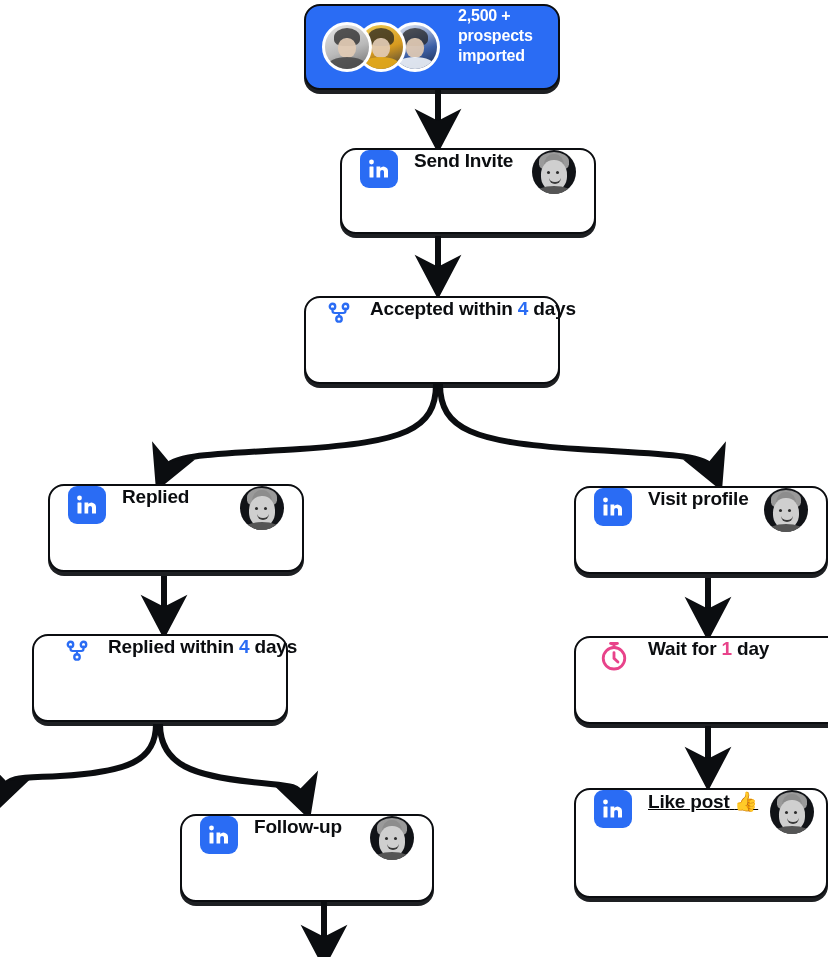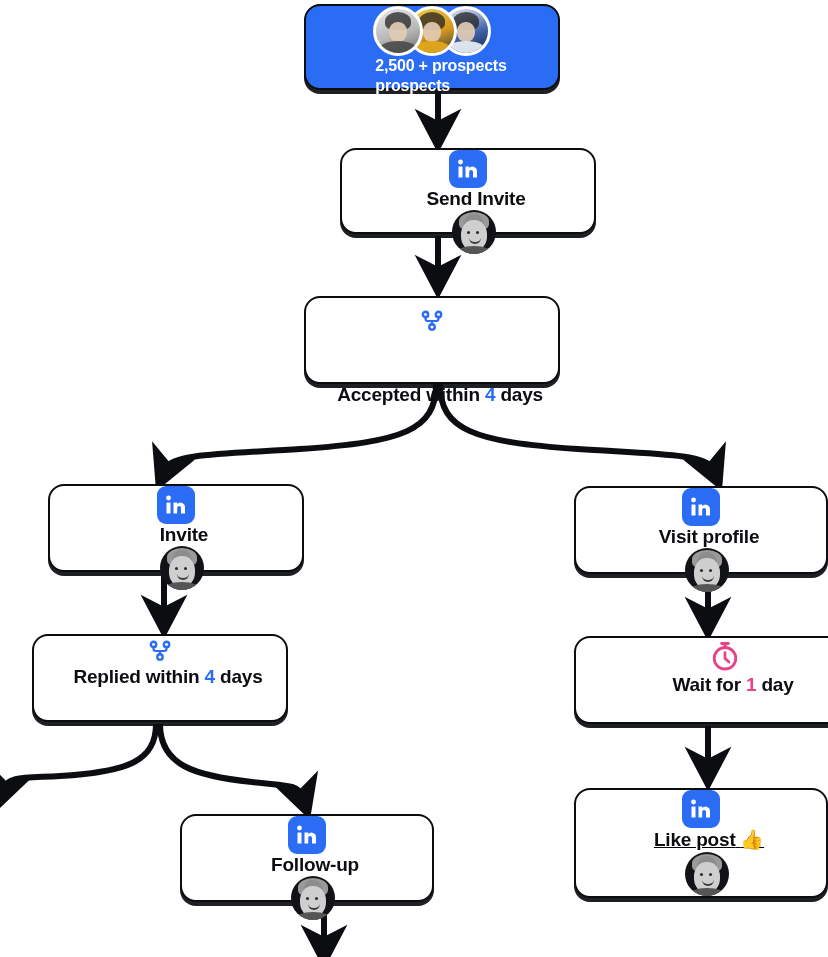--- a/index.html
+++ b/index.html
@@ -43,26 +43,24 @@
     box-shadow: 0 4px 0 0 rgba(11,13,16,0.92);
   }
 
   .node.blue {
     background: #2a6cf4;
     border-color: #0b0d10;
   }
 
   .node-inner {
     display: flex;
-    align-items: center;
     width: 100%;
     height: 100%;
     padding: 0 18px;
     box-sizing: border-box;
-    flex-direction: column;
   }
 
   
   .li-icon {
     width: 38px;
     height: 38px;
     flex: 0 0 38px;
     border-radius: 9px;
     background: #2a6cf4;
     display: flex;
@@ -264,21 +262,21 @@
             <span class="h"></span>
             <span class="f"></span>
             <span class="t"></span>
           </div>
         <div class="pa pa3">
             <span class="h"></span>
             <span class="f"></span>
             <span class="t"></span>
           </div>
       </div>
-      <div class="node-label"><span>2,500 + prospects</span><br><span>prospects</span></div>
+      <div class="node-label"><span>2,500 + prospects</span><br><span>imported</span></div>
     </div>
   </div>
 
   <div class="node" style="left:304px; top:148px; width:256px; height:86px;margin-left:36px;">
     <div class="node-inner">
       <span class="li-icon">
         <svg width="24" height="24" viewBox="0 0 24 24" aria-hidden="true">
           <rect x="2.5" y="9.5" width="4" height="11" rx="0.6" fill="#ffffff"></rect>
           <circle cx="4.5" cy="5" r="2.4" fill="#ffffff"></circle>
           <path d="M9.5,9.5 h3.8 v1.6 a4.4,4.4 0 0 1 7.7,2.9 V20.5 h-4 v-5.7 a1.9,1.9 0 0 0 -3.8,0 V20.5 h-3.7 Z" fill="#ffffff"></path>
@@ -290,21 +288,21 @@
           <span class="face"></span>
         <span class="eye l"></span>
           <span class="eye r"></span>
         <span class="smile"></span>
           <span class="body"></span>
       </span>
     </div>
   </div>
 
   <div class="node" style="left:304px; top:296px; width:256px; height:88px;">
-    <div class="node-inner" style="padding:8px 18px;gap:48px;">
+    <div class="node-inner" style="padding:0 18px;">
       <span class="branch-icon">
         <svg width="26" height="26" viewBox="0 0 24 24" aria-hidden="true">
           <g fill="none" stroke="#2a6cf4" stroke-width="2" stroke-linecap="round">
             <path d="M6,8 v2 a2,2 0 0 0 2,2 h8 a2,2 0 0 0 2,-2 V8"></path>
             <path d="M12,12 v3"></path>
           </g>
           <circle cx="6" cy="6" r="2.5" fill="none" stroke="#2a6cf4" stroke-width="2.2"></circle>
           <circle cx="18" cy="6" r="2.5" fill="none" stroke="#2a6cf4" stroke-width="2.2"></circle>
           <circle cx="12" cy="17.5" r="2.5" fill="none" stroke="#2a6cf4" stroke-width="2.2"></circle>
         </svg>
@@ -315,21 +313,21 @@
 
   <div class="node" style="left:48px; top:484px; width:256px; height:88px;">
     <div class="node-inner">
       <span class="li-icon">
         <svg width="24" height="24" viewBox="0 0 24 24" aria-hidden="true">
           <rect x="2.5" y="9.5" width="4" height="11" rx="0.6" fill="#ffffff"></rect>
           <circle cx="4.5" cy="5" r="2.4" fill="#ffffff"></circle>
           <path d="M9.5,9.5 h3.8 v1.6 a4.4,4.4 0 0 1 7.7,2.9 V20.5 h-4 v-5.7 a1.9,1.9 0 0 0 -3.8,0 V20.5 h-3.7 Z" fill="#ffffff"></path>
         </svg>
       </span>
-      <span class="node-label">Invite</span>
+      <span class="node-label">Replied</span>
       <span class="avatar">
         <span class="hair"></span>
           <span class="face"></span>
         <span class="eye l"></span>
           <span class="eye r"></span>
         <span class="smile"></span>
           <span class="body"></span>
       </span>
     </div>
   </div>

